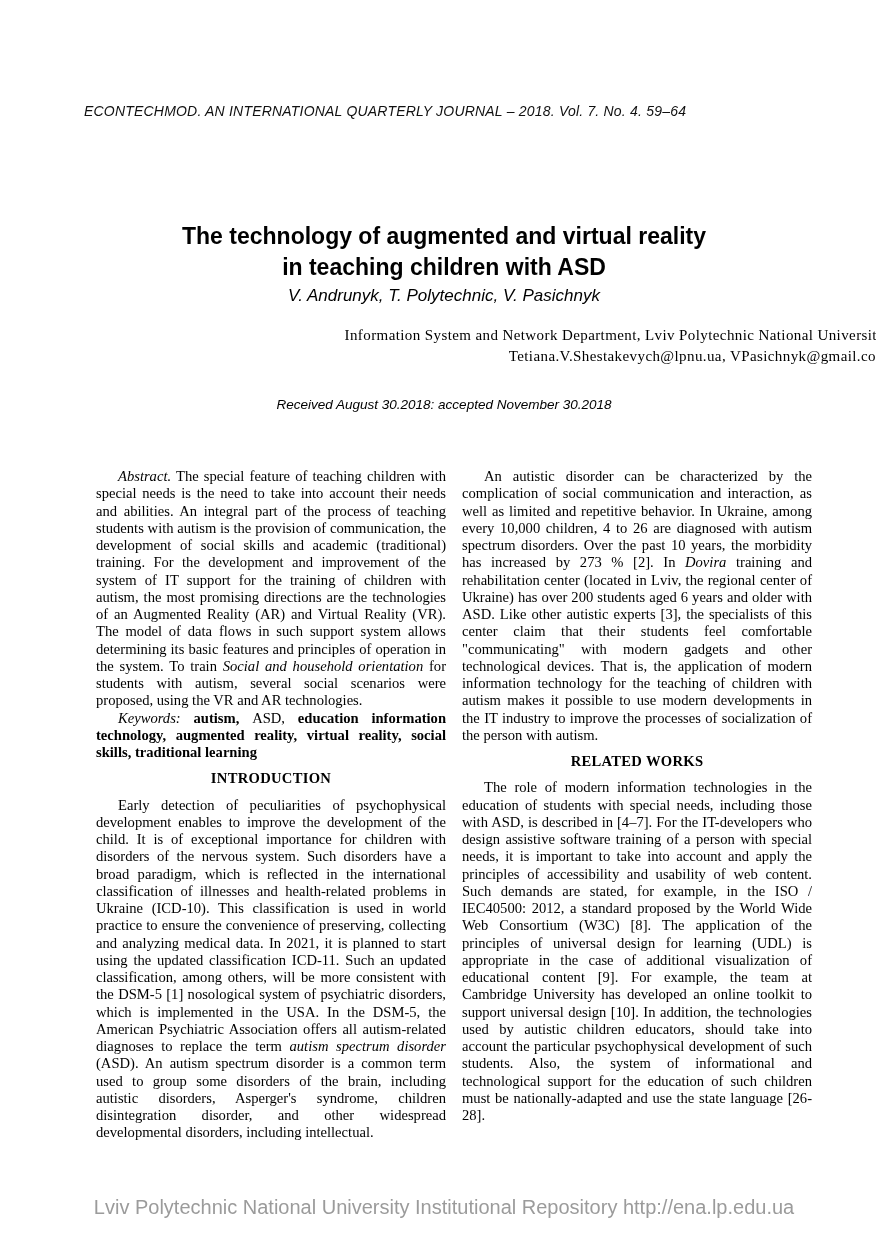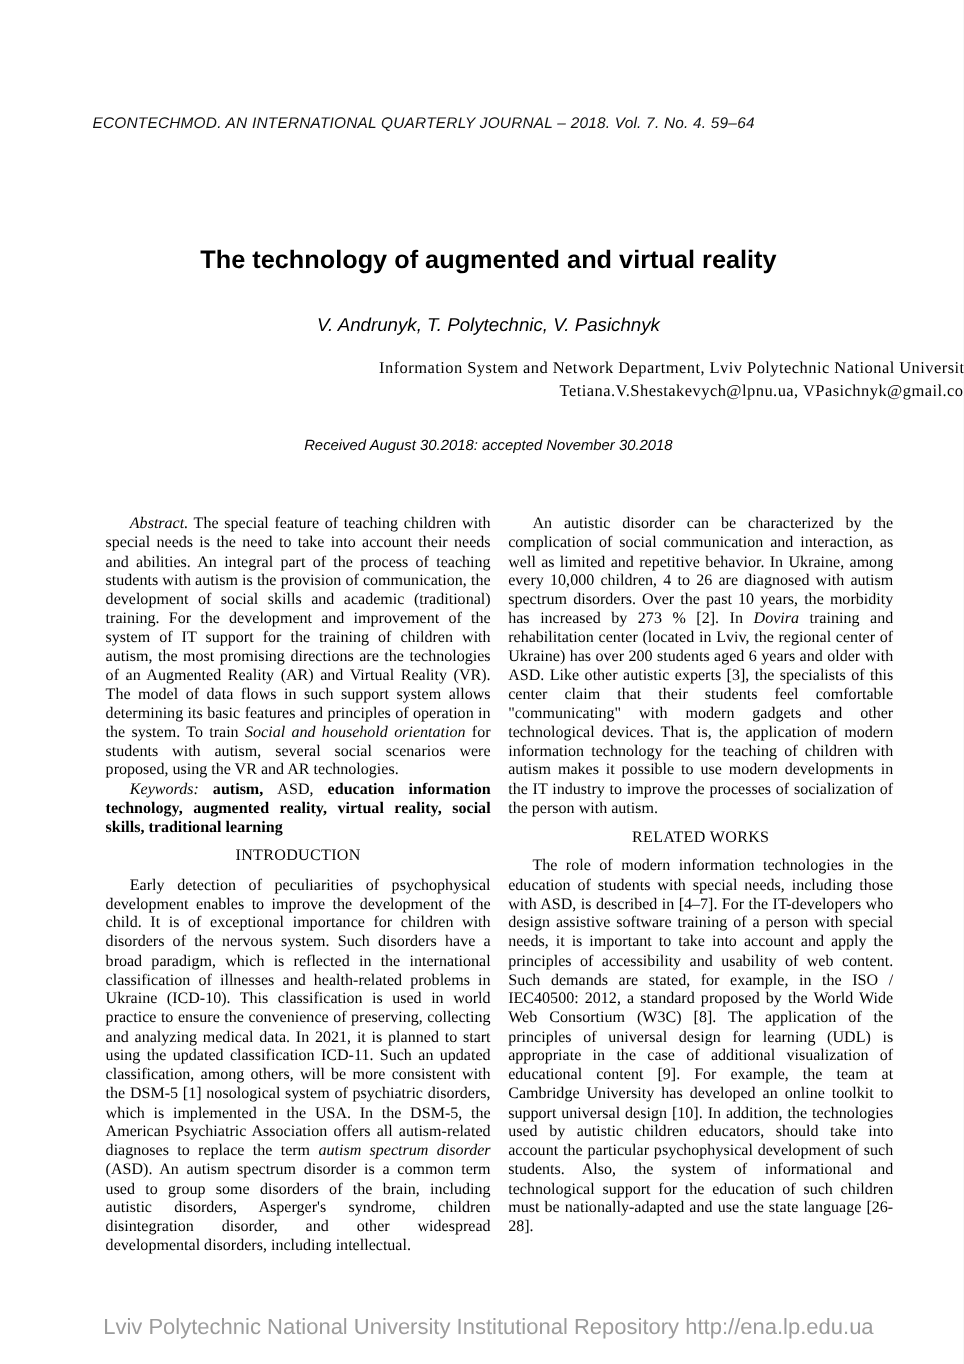--- a/index.html
+++ b/index.html
@@ -81,21 +81,21 @@
     font-size: 14.6px;
     line-height: 17.25px;
     text-align: justify;
   }
   .body-par {
     margin: 0;
     text-indent: 22px;
   }
   .section-heading {
     font-size: 14.6px;
-    font-weight: normal;
+    font-weight: bold;
     text-align: center;
     letter-spacing: 0.3px;
     margin: 9px 0 9px 0;
     text-indent: 0;
   }
   .it { font-style: italic; }
   .bd { font-weight: bold; }
   .footer {
     position: absolute;
     top: 1196px;
@@ -109,20 +109,21 @@
 </style>
 </head>
 <body>
 
 <div class="page">
 
   <div class="journal-header">ECONTECHMOD. AN INTERNATIONAL QUARTERLY JOURNAL – 2018. Vol. 7. No. 4. 59–64</div>
 
   <h1 class="paper-title">
     <span>The technology of augmented and virtual reality</span><br>
+    <span>in teaching children with ASD</span>
   </h1>
 
   <div class="authors">V. Andrunyk, T. Polytechnic, V. Pasichnyk</div>
 
   <div class="affiliation">
     <div>Information System and Network Department, Lviv Polytechnic National University,</div>
     <div>Tetiana.V.Shestakevych@lpnu.ua, VPasichnyk@gmail.com</div>
   </div>
 
   <div class="received">Received August 30.2018: accepted November 30.2018</div>

